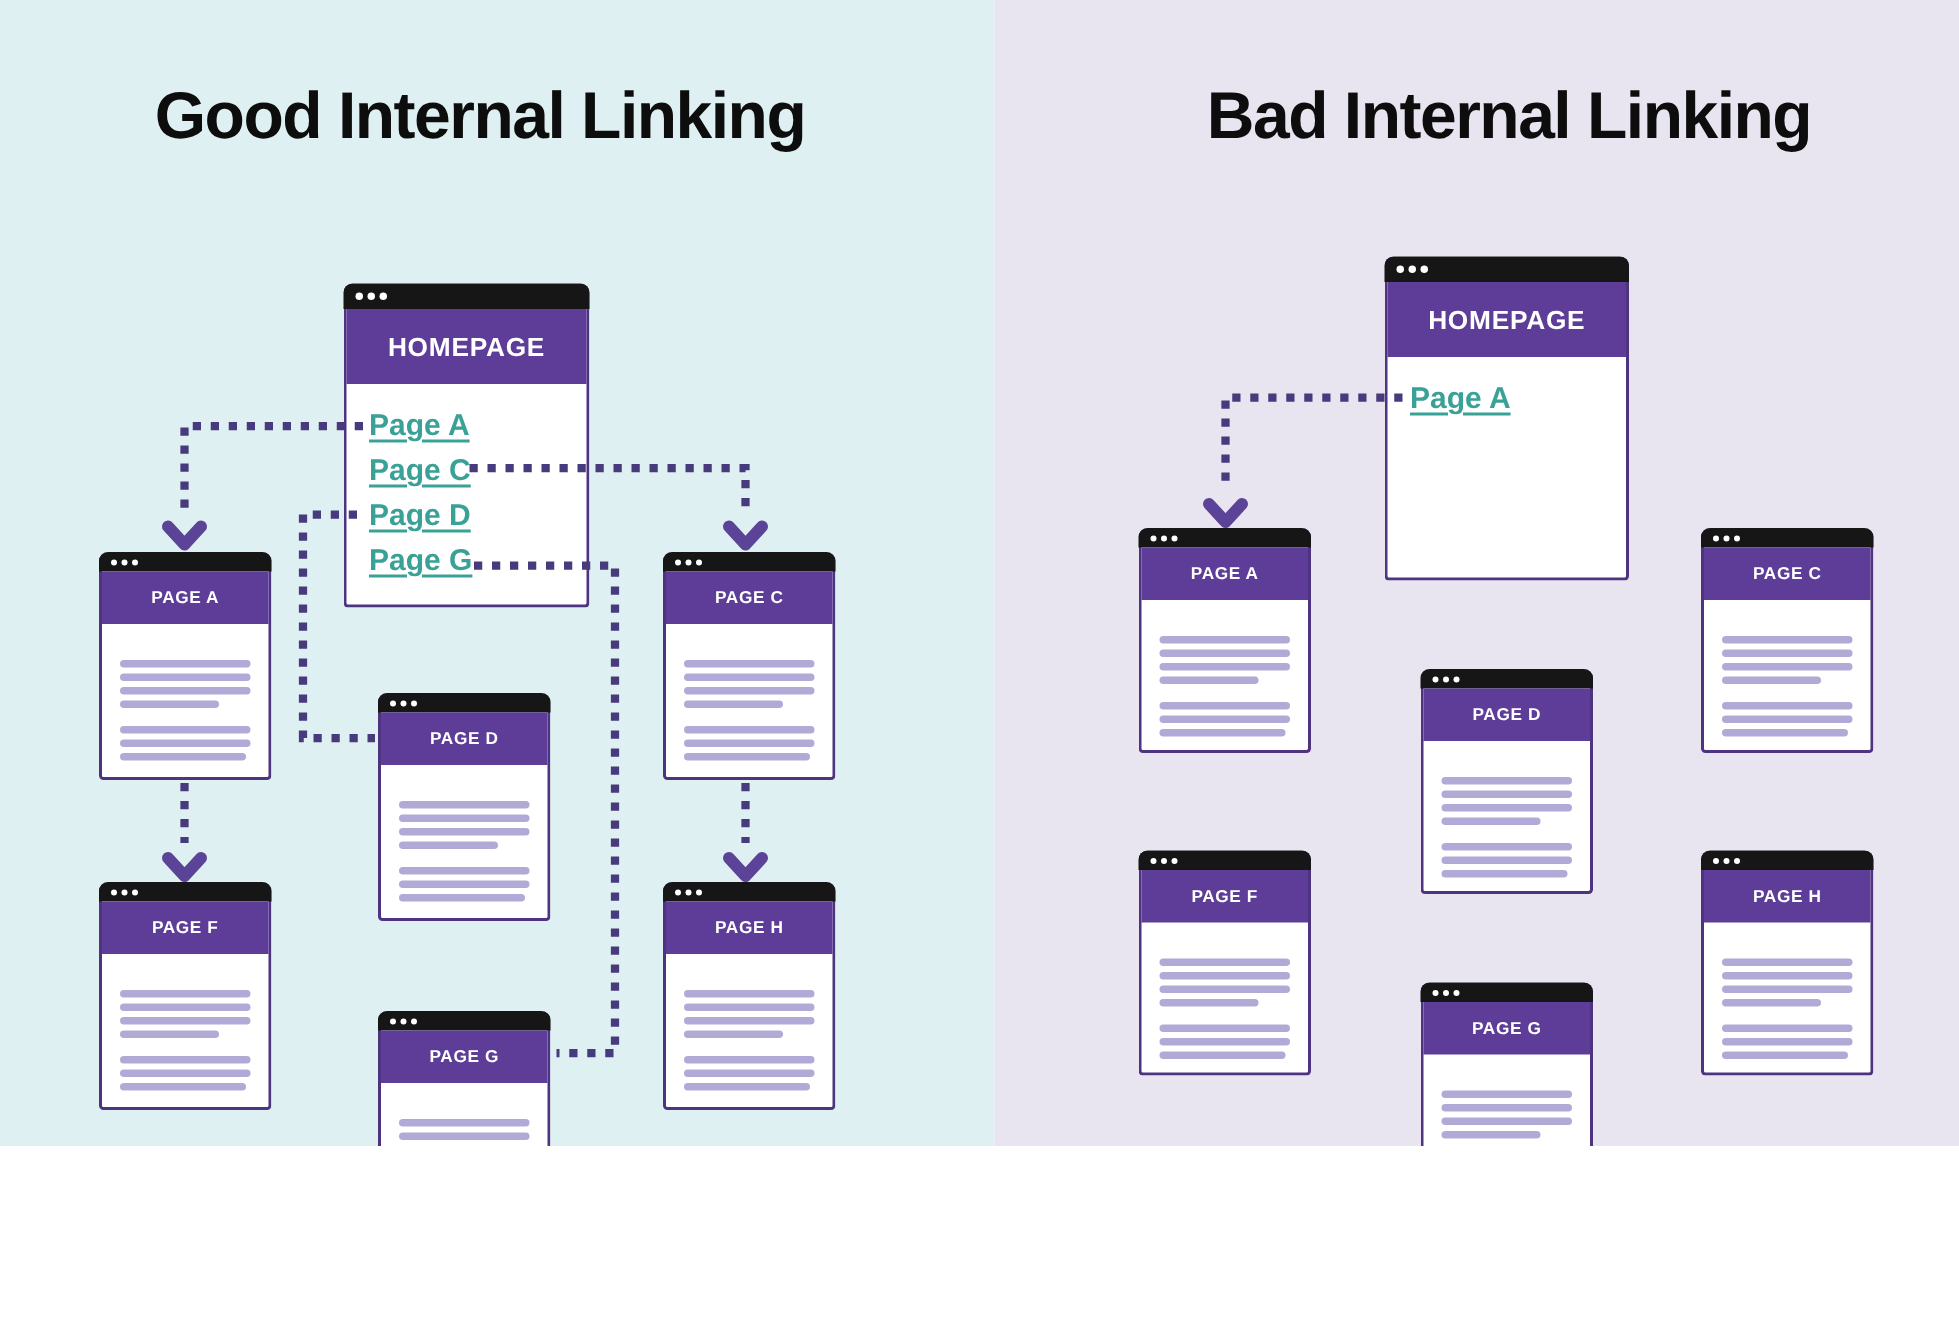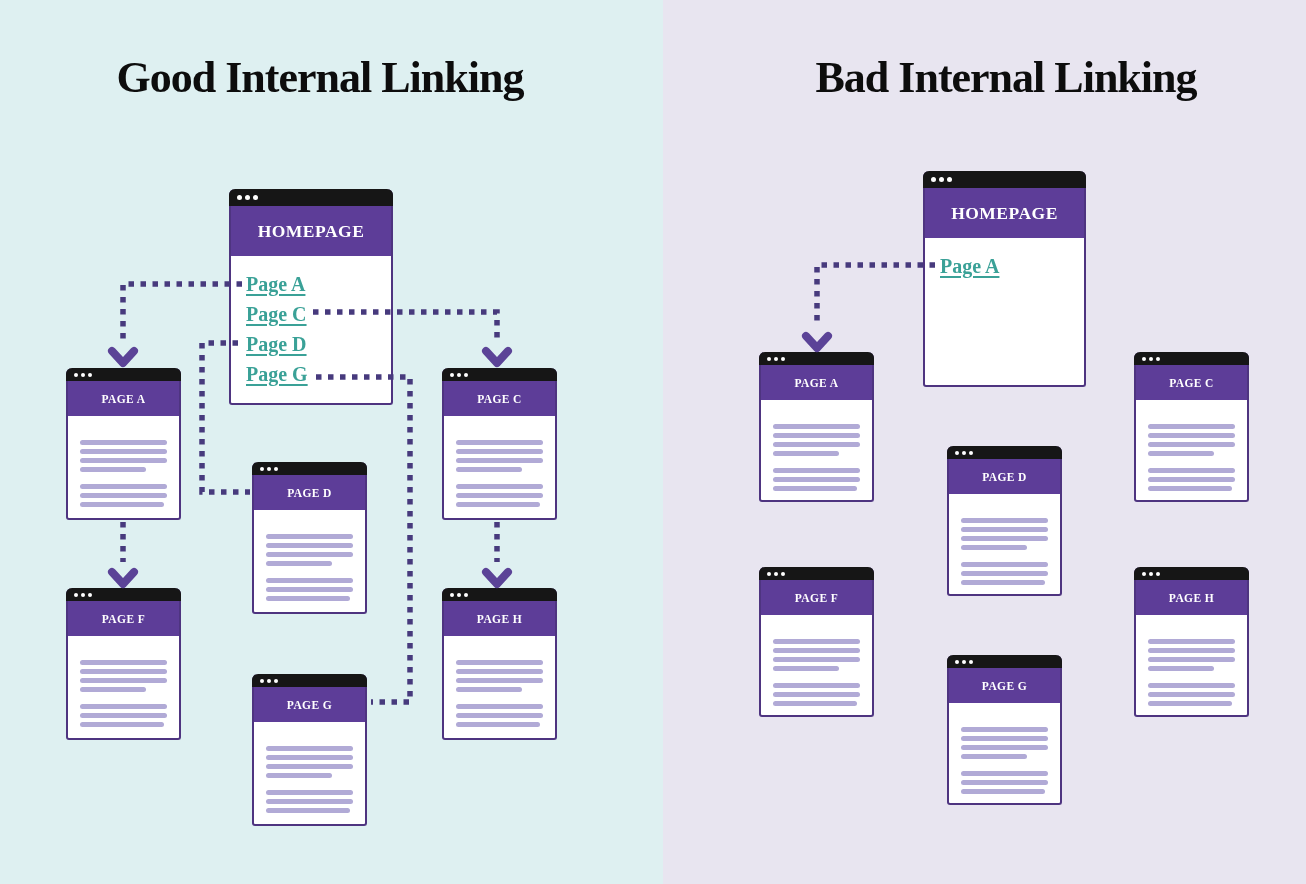--- a/index.html
+++ b/index.html
@@ -1,18 +1,18 @@
 <!DOCTYPE html>
 <html style="--bg-left: #def0f1; --bg-right: #e8e5f0; --titlebar: #161616; --header-purple: #5d3d98; --window-border: #4e3480; --arrow: #5b4397; --dots-line: #473a7d; --link-teal: #3aa197; --text-line: #b1aad6; --title-text: #0d0d0d;"><head>
 <meta charset="utf-8">
 <style>
   html,body { margin:0; padding:0; }
   .canvas {
-    position:relative; width:1306px; height:884px; overflow:hidden;
-    font-family:Liberation Serif, serif;
+    position:relative; width:1306px; height:764px; overflow:hidden;
+    font-family:Liberation Sans, sans-serif;
   }
   .half { position:absolute; top:0; height:100%; }
   .half.good { left:0; width:663px; background:var(--bg-left,#def0f1); }
   .half.bad  { left:663px; width:643px; background:var(--bg-right,#e8e5f0); }
 
   .big-title {
     position:absolute; font-size:44px; font-weight:800; letter-spacing:-1px;
     color:var(--title-text,#0d0d0d); text-align:center; line-height:1.1;
   }
 

